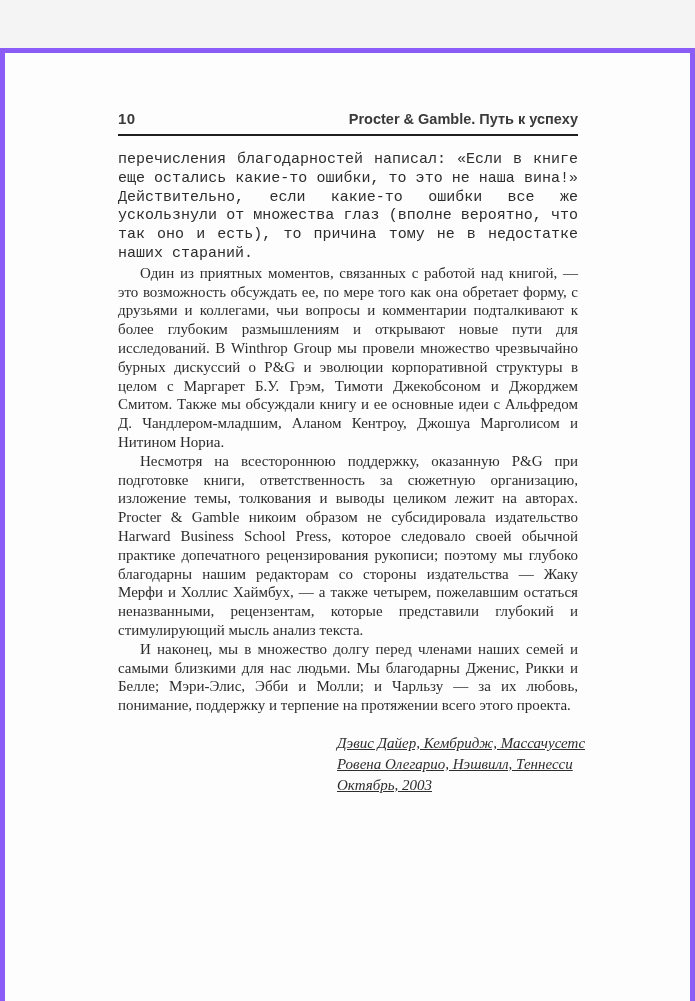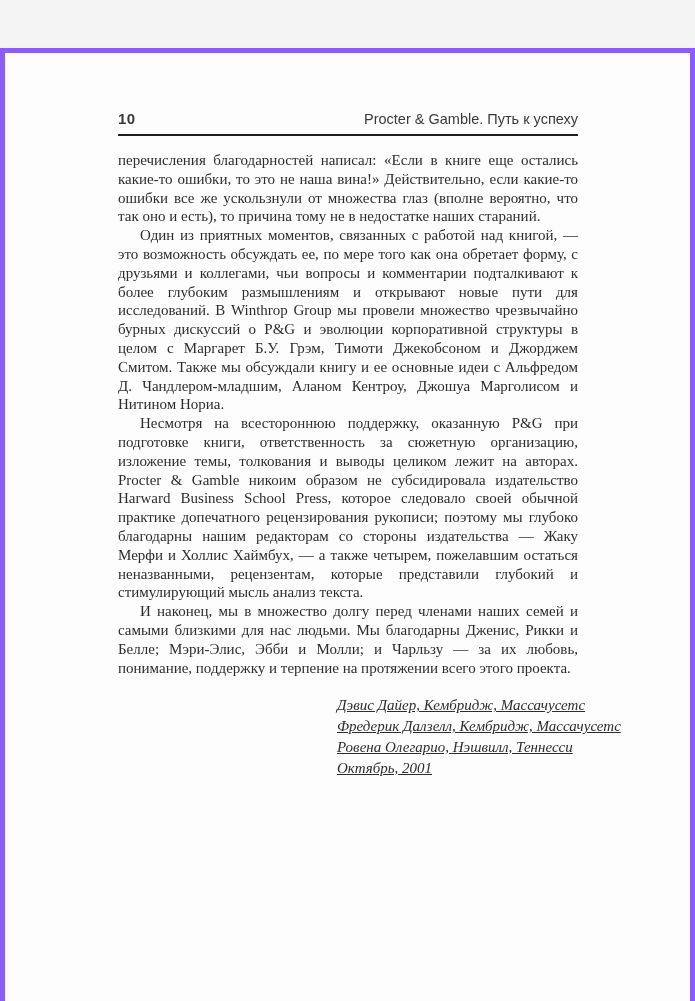--- a/index.html
+++ b/index.html
@@ -33,37 +33,38 @@
     padding-bottom: 7px;
     border-bottom: 2px solid var(--rule, #1f1f1f);
   }
   .pagenum {
     font-weight: bold;
     font-size: 15px;
     letter-spacing: 0.3px;
     color: var(--header_text, #333333);
   }
   .runtitle {
-    font-weight: normal;
+    font-weight: bold;
     font-size: 14.5px;
     color: var(--header_text, #3a3a3a);
   }
   .bodytext {
     margin-top: 15px;
     font-size: 15px;
     line-height: 18.8px;
     color: var(--text, #2d2d2d);
     text-align: justify;
   }
   .para {
     margin: 0;
     text-indent: 22px;
   }
   .para.noindent {
     text-indent: 0;
+    font-family: Liberation Mono, monospace;
   }
   .signature {
     margin-top: 18px;
     margin-left: 219px;
     font-style: italic;
     font-size: 15px;
     line-height: 20.8px;
     color: var(--text, #2d2d2d);
   }
   .sig-line {
@@ -84,19 +85,18 @@
 
     <div class="bodytext">
       <p class="para noindent">перечисления благодарностей написал: «Если в книге еще остались какие-то ошибки, то это не наша вина!» Действительно, если какие-то ошибки все же ускользнули от множества глаз (вполне вероятно, что так оно и есть), то причина тому не в недостатке наших стараний.</p>
       <p class="para">Один из приятных моментов, связанных с работой над книгой, — это возможность обсуждать ее, по мере того как она обретает форму, с друзьями и коллегами, чьи вопросы и комментарии подталкивают к более глубоким размышлениям и открывают новые пути для исследований. В Winthrop Group мы провели множество чрезвычайно бурных дискуссий о P&amp;G и эволюции корпоративной структуры в целом с Маргарет Б.У. Грэм, Тимоти Джекобсоном и Джорджем Смитом. Также мы обсуждали книгу и ее основные идеи с Альфредом Д. Чандлером-младшим, Аланом Кентроу, Джошуа Марголисом и Нитином Нориа.</p>
       <p class="para">Несмотря на всестороннюю поддержку, оказанную P&amp;G при подготовке книги, ответственность за сюжетную организацию, изложение темы, толкования и выводы целиком лежит на авторах. Procter &amp; Gamble никоим образом не субсидировала издательство Harward Business School Press, которое следовало своей обычной практике допечатного рецензирования рукописи; поэтому мы глубоко благодарны нашим редакторам со стороны издательства — Жаку Мерфи и Холлис Хаймбух, — а также четырем, пожелавшим остаться неназванными, рецензентам, которые представили глубокий и стимулирующий мысль анализ текста.</p>
       <p class="para">И наконец, мы в множество долгу перед членами наших семей и самыми близкими для нас людьми. Мы благодарны Дженис, Рикки и Белле; Мэри-Элис, Эбби и Молли; и Чарльзу — за их любовь, понимание, поддержку и терпение на протяжении всего этого проекта.</p>
     </div>
 
     <div class="signature">
       <div class="sig-line">Дэвис Дайер, Кембридж, Массачусетс</div>
-      <div class="sig-line">Фредерик Далзелл, Кембридж, Массачусетс</div>
       <div class="sig-line">Ровена Олегарио, Нэшвилл, Теннесси</div>
-      <div class="sig-line">Октябрь, 2001</div>
+      <div class="sig-line">Октябрь, 2003</div>
     </div>
 
   </div>
 </div>
 
 </body></html>

